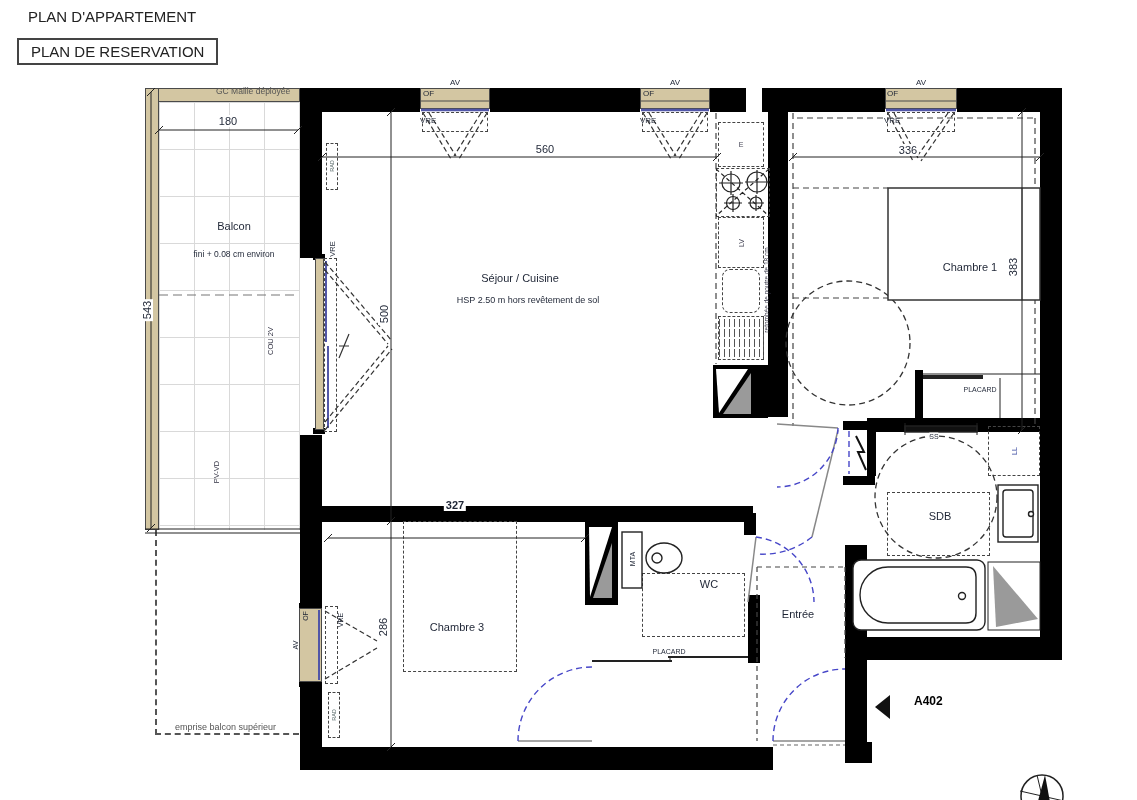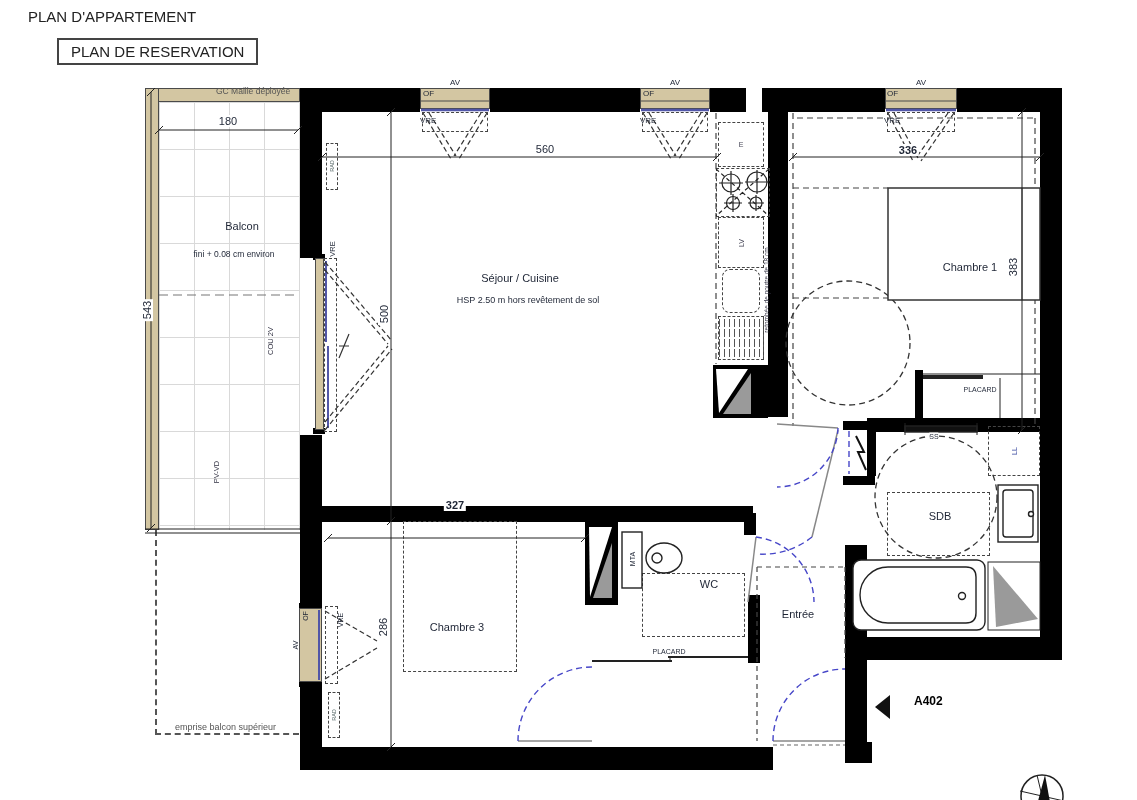--- a/index.html
+++ b/index.html
@@ -15,21 +15,21 @@
   .room{font-size:11px;}
   .dim{font-size:11px;background:#fff;padding:0 2px;}
   .tiny{font-size:7px;}
   .grid{position:absolute;background-image:
      repeating-linear-gradient(to right,#d9d9d9 0 1px,transparent 1px 35px),
      repeating-linear-gradient(to bottom,#d9d9d9 0 1px,transparent 1px 47px);}
   .hatch{background-image:
      repeating-linear-gradient(0deg,#fff 0 2px,transparent 2px 10px),
      repeating-linear-gradient(90deg,#555 0 1px,transparent 1px 5px);}
   svg.overlay{position:absolute;left:0;top:0;z-index:20;pointer-events:none;}
-  .titlebox{position:absolute;border:2px solid #444;padding:3px 12px;font-size:15px;color:#222;margin-left:40px;}
+  .titlebox{position:absolute;border:2px solid #444;padding:3px 12px;font-size:15px;color:#222;}
   .t1{position:absolute;font-size:15px;color:#222;}
 </style>
 </head>
 <body>
 
 <div id="plan">
 
   <div class="tan" style="left:145px;top:88px;width:14px;height:442px;"></div>
   <div class="tan" style="left:158px;top:88px;width:142px;height:14px;"></div>
   <div class="grid" style="left:159px;top:102px;width:141px;height:428px;"></div>
@@ -215,37 +215,37 @@
       <polygon points="1045,775 1053,818 1034,816" fill="#111" stroke="none"></polygon>
     </g>
   </svg>
 
   <div class="t1" style="left:28px;top:8px;">PLAN D'APPARTEMENT</div>
   <div class="titlebox" style="left:17px;top:38px;">PLAN DE RESERVATION</div>
   <div class="lbl" style="left:216px;top:66px;font-size:8.5px;color:#555;margin-top:20px;">GC Maille déployée</div>
 
   <div class="lbl dim c" style="left:228px;top:121px;">180</div>
   <div class="lbl dim vr" style="left:147px;top:310px;">543</div>
-  <div class="lbl room c" style="left:234px;top:226px;margin-left:8px;">Balcon</div>
+  <div class="lbl room c" style="left:234px;top:226px;">Balcon</div>
   <div class="lbl c" style="left:234px;top:254px;font-size:8.5px;">fini + 0.08 cm environ</div>
   <div class="lbl vr" style="left:270px;top:341px;font-size:7.5px;color:#334;">COU 2V</div>
   <div class="lbl vr" style="left:216px;top:472px;font-size:7.5px;color:#334;">PV-VD</div>
   <div class="lbl" style="left:172px;top:722px;color:#555;background:#fff;padding:0 3px;">emprise balcon supérieur</div>
 
   <div class="lbl dim c" style="left:545px;top:149px;">560</div>
   <div class="lbl dim vr" style="left:384px;top:314px;">500</div>
   <div class="lbl room c" style="left:520px;top:278px;">Séjour / Cuisine</div>
   <div class="lbl c" style="left:528px;top:300px;font-size:9px;">HSP 2.50 m hors revêtement de sol</div>
   <div class="lbl vr" style="left:766px;top:290px;font-size:6.5px;color:#334;">retombée de poutre de 18 cm</div>
 
   <div class="lbl tiny c" style="left:741px;top:144px;color:#445;">E</div>
   <div class="lbl tiny vr" style="left:741px;top:243px;color:#445;">LV</div>
 
   <div class="lbl room c" style="left:970px;top:267px;">Chambre 1</div>
-  <div class="lbl dim c" style="left:908px;top:150px;font-weight:bold;">336</div>
+  <div class="lbl dim c" style="left:908px;top:150px;">336</div>
   <div class="lbl dim vr" style="left:1013px;top:267px;">383</div>
   <div class="lbl tiny c" style="left:980px;top:389px;background:#fff;">PLACARD</div>
 
   <div class="lbl room c" style="left:457px;top:627px;">Chambre 3</div>
   <div class="lbl dim c" style="left:455px;top:505px;font-weight:bold;">327</div>
   <div class="lbl dim vr" style="left:383px;top:627px;">286</div>
 
   <div class="lbl room c" style="left:940px;top:516px;background:#fff;padding:0 2px;">SDB</div>
   <div class="lbl tiny c" style="left:934px;top:436px;background:#fff;">SS</div>
   <div class="lbl tiny vr" style="left:1014px;top:451px;color:#3a4aa0;">LL</div>

